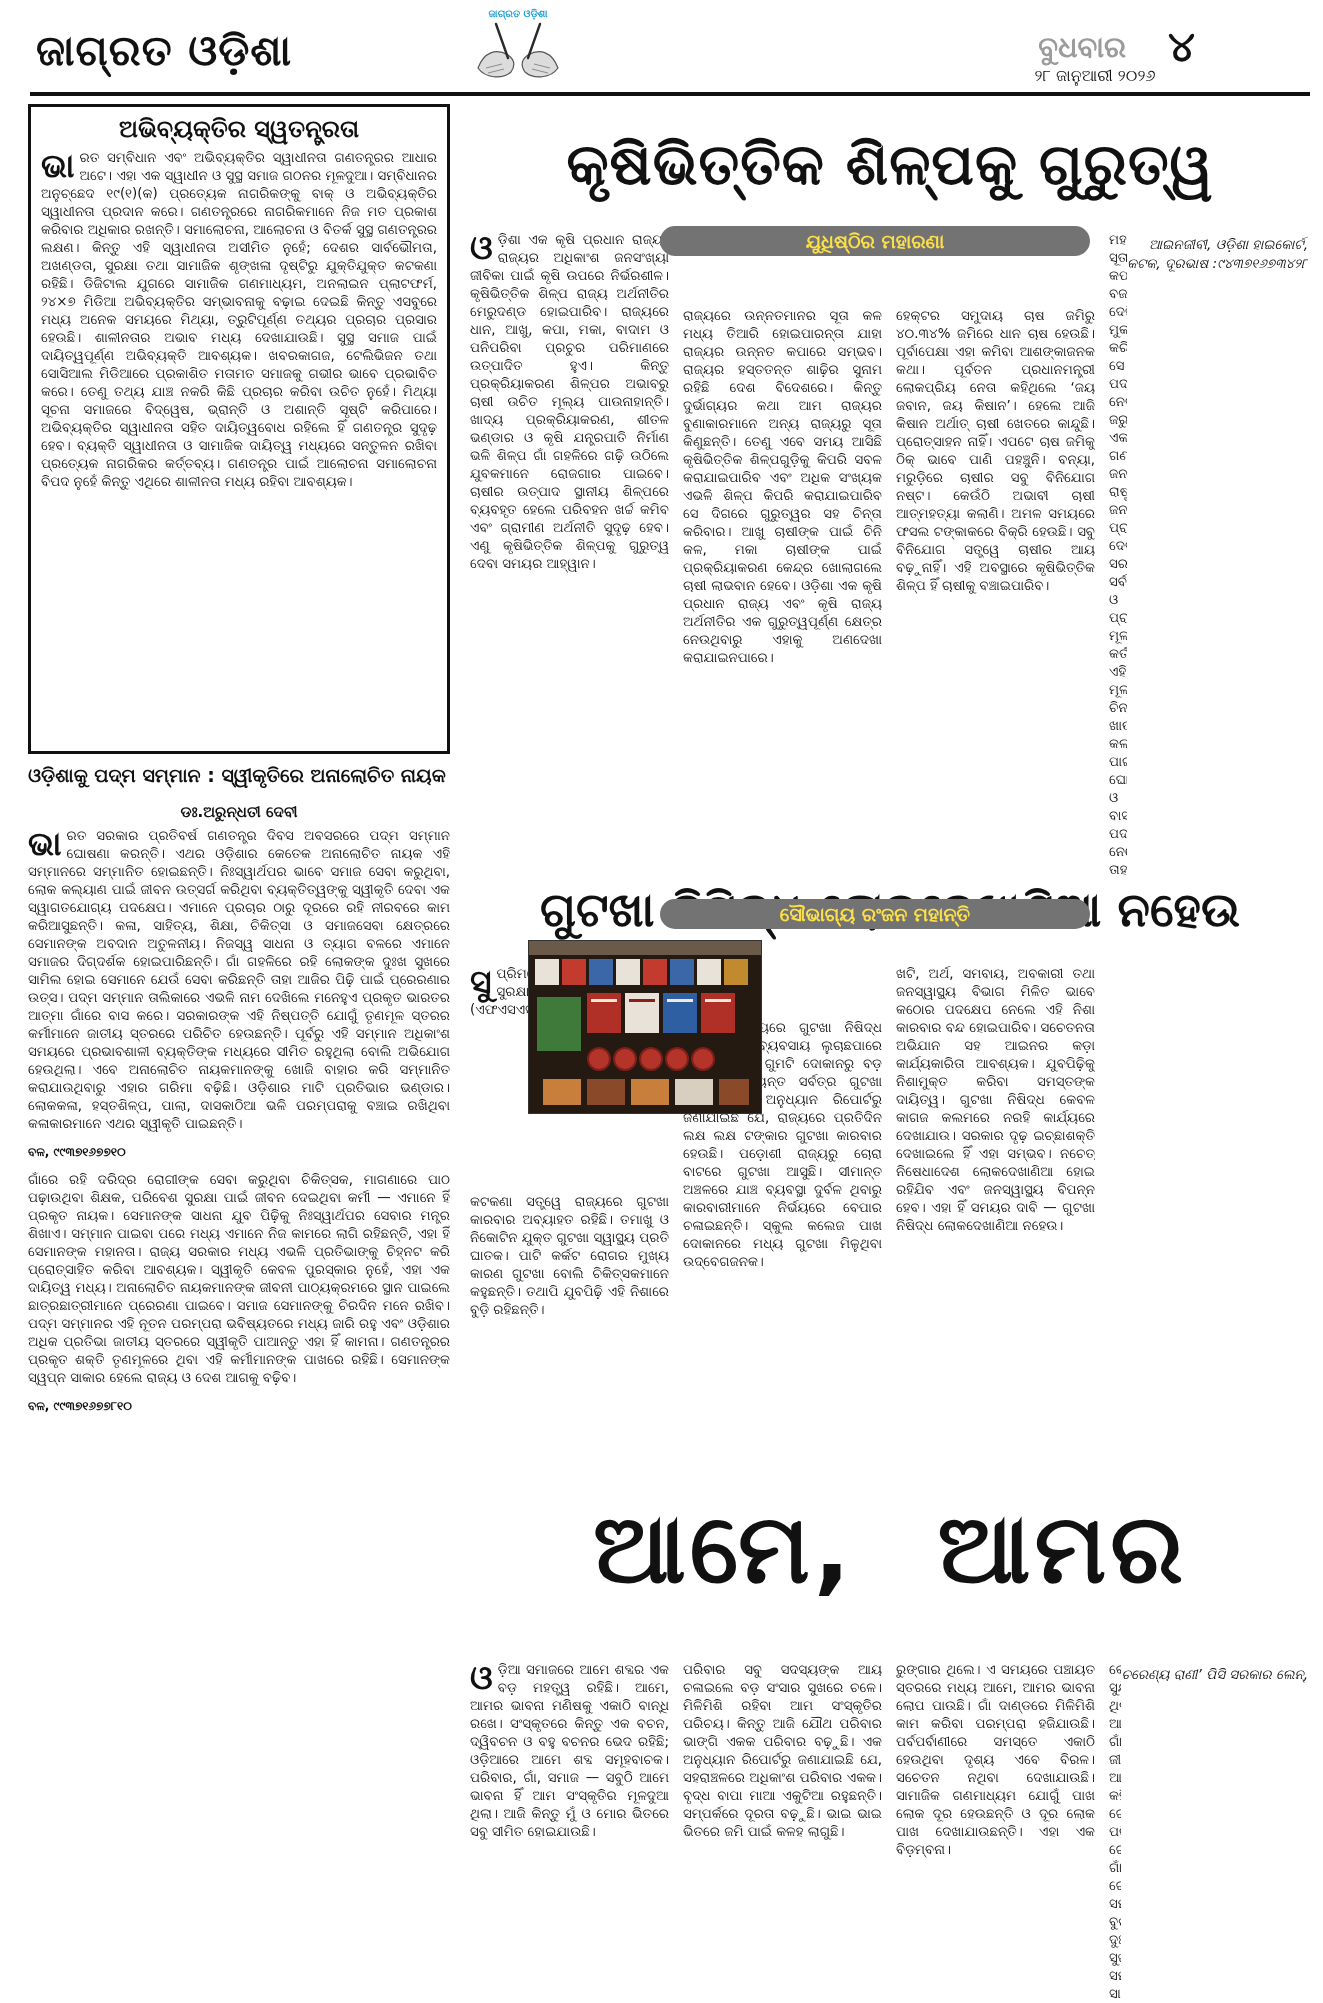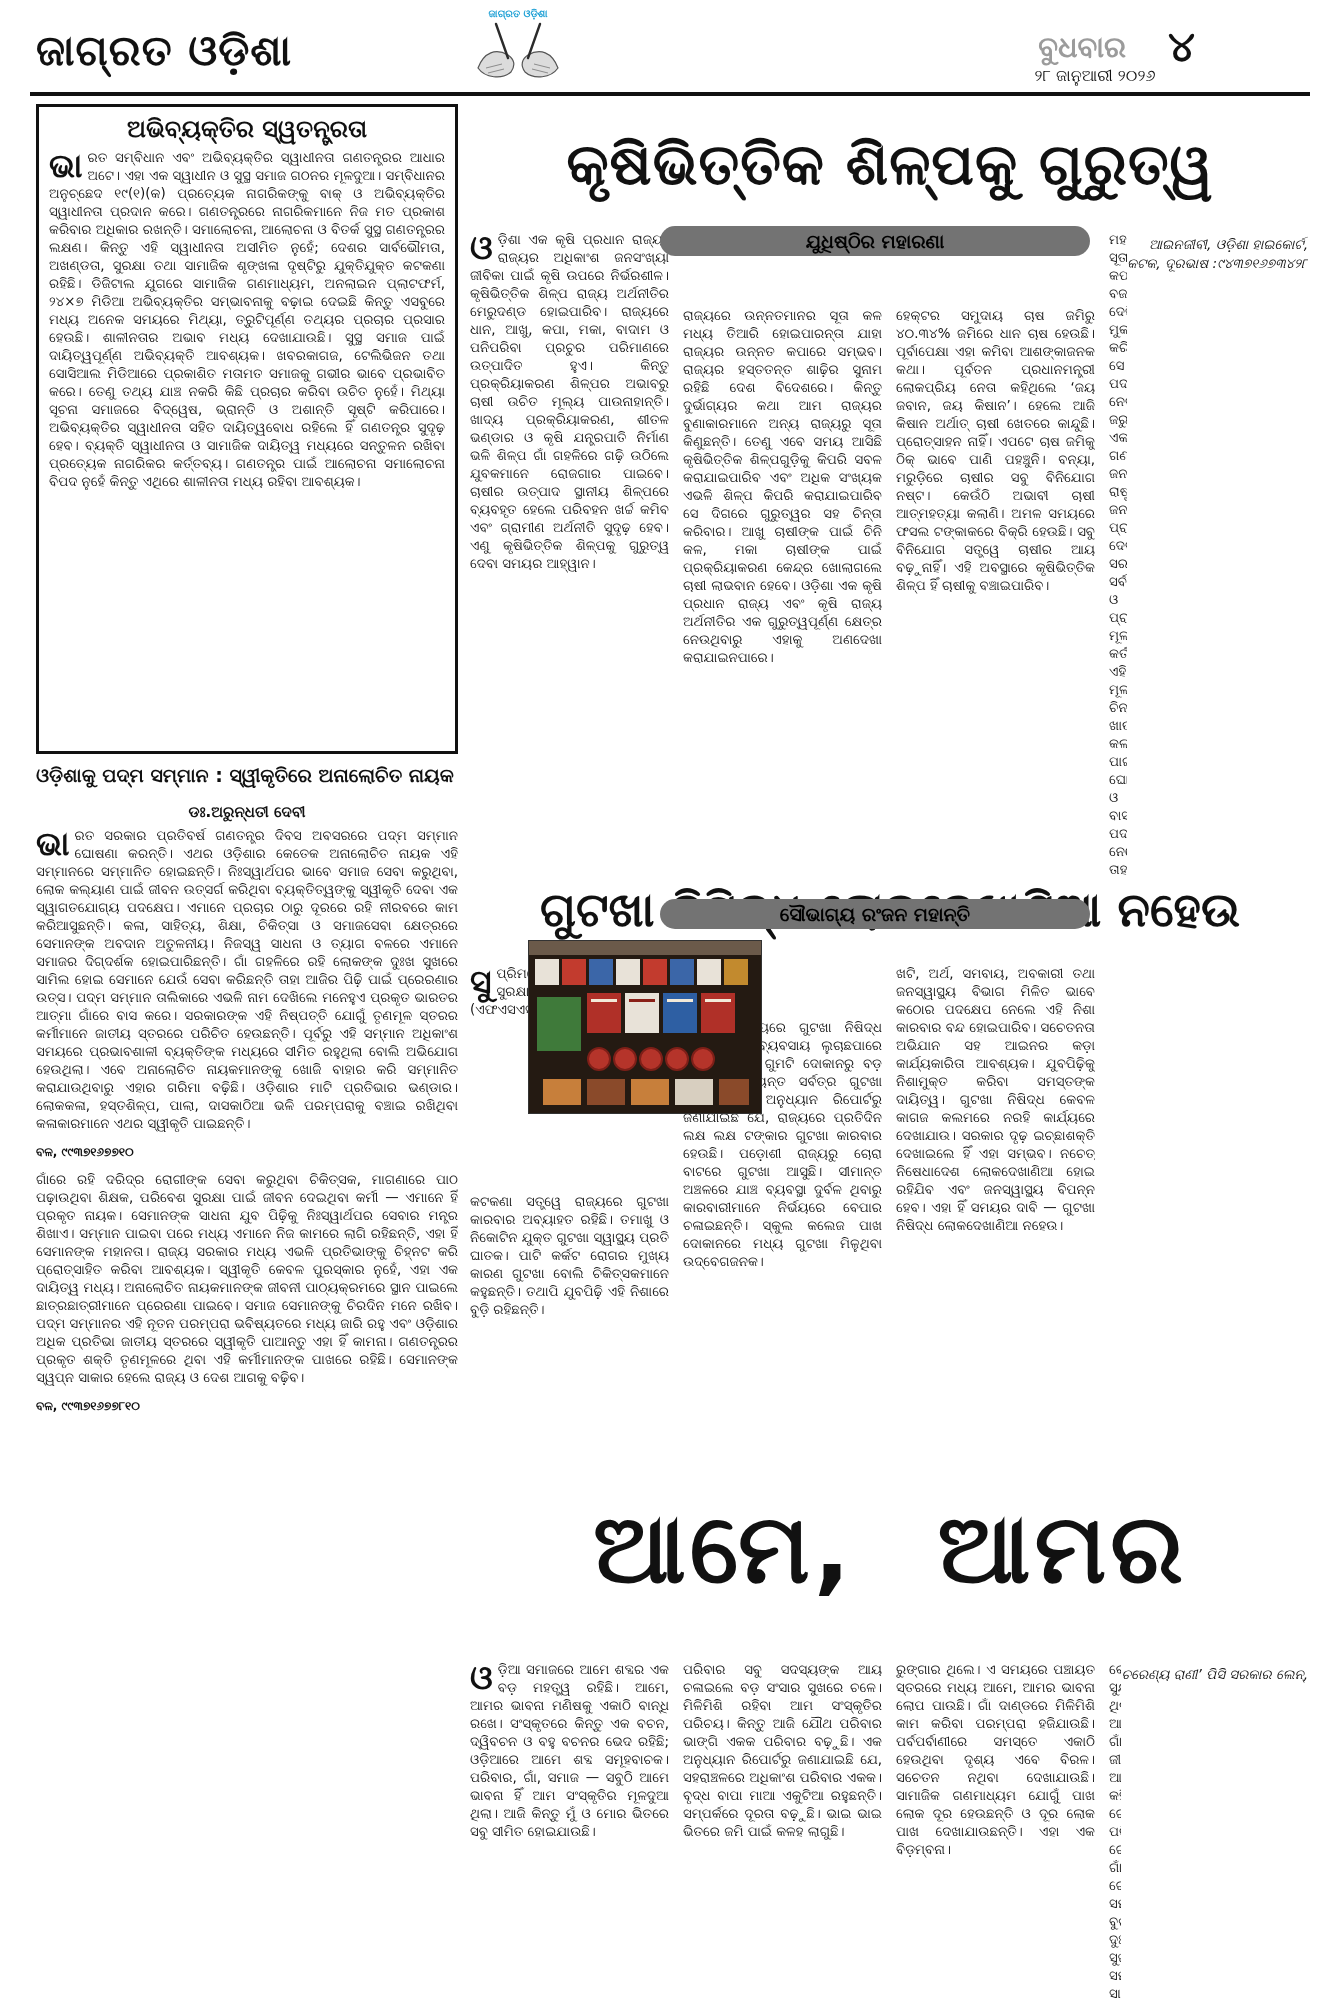--- a/index.html
+++ b/index.html
@@ -7,36 +7,36 @@
         font-family:"DejaVu Sans","Liberation Sans",sans-serif;color:#111;}
   
   .masthead{position:absolute;left:0;top:0;width:100%;height:96px;}
   .mast-title{position:absolute;left:36px;top:26px;font-size:42px;font-weight:bold;letter-spacing:1px;}
   .mast-logo{position:absolute;left:468px;top:6px;width:100px;height:82px;}
   .mast-weekday{position:absolute;left:1016px;top:30px;width:110px;font-size:29px;color:#9b9b9b;font-weight:bold;text-align:right;}
   .mast-page-number{position:absolute;left:1168px;top:22px;font-size:42px;font-weight:bold;}
   .mast-date{position:absolute;left:1015px;top:66px;width:160px;font-size:16px;text-align:center;}
   .rule-top{position:absolute;left:30px;top:92px;width:1280px;height:4px;background:#111;}
   
-  .left-col{position:absolute;left:36px;top:104px;width:422px;}
+  .left-col{position:absolute;left:28px;top:104px;width:422px;}
   .box-article{border:3px solid #111;height:650px;padding:6px 10px;box-sizing:border-box;overflow:hidden;}
   .box-title{font-size:24px;font-weight:bold;text-align:center;margin:2px 0 6px 0;}
   .body-text{font-size:13.4px;line-height:18px;text-align:justify;}
   .dropcap{float:left;font-size:33px;line-height:30px;font-weight:bold;padding:2px 5px 0 0;}
   .padma-headline{margin-top:10px;font-size:19px;font-weight:bold;text-align:left;white-space:nowrap;}
   .padma-byline{font-size:15px;font-weight:bold;text-align:center;margin:4px 0 6px 0;}
   .padma-body{height:1150px;overflow:hidden;}
   .contact-line{font-size:12px;font-weight:bold;margin:10px 0;}
   
   .right-col{position:absolute;left:470px;top:98px;width:840px;}
   .headline-xl{font-size:57px;font-weight:bold;text-align:center;line-height:1.0;letter-spacing:1px;}
   .headline-lg{font-size:47px;font-weight:bold;text-align:center;line-height:1.0;margin-top:10px;}
   .headline-giant{font-size:96px;font-weight:bold;text-align:center;line-height:1.0;margin-top:12px;letter-spacing:4px;word-spacing:46px;}
   .byline-pill{position:absolute;left:190px;width:430px;height:30px;background:#737373;border-radius:17px;
-               color:#000000;font-size:19px;font-weight:bold;text-align:center;line-height:30px;z-index:3;}
+               color:#fde047;font-size:19px;font-weight:bold;text-align:center;line-height:30px;z-index:3;}
   .article{position:relative;}
   .cols{display:flex;gap:14px;margin-top:8px;}
   .col{width:199px;height:100%;overflow:hidden;font-size:13.4px;line-height:18px;text-align:justify;box-sizing:border-box;}
   .agro-body{height:645px;}
   .agro-body .col{height:645px;}
   .gutkha-body{height:524px;margin-top:14px;}
   .gutkha-body .col{height:524px;}
   .ame-body{height:398px;}
   .ame-body .col{height:398px;}
   .pad-top{padding-top:76px;}

